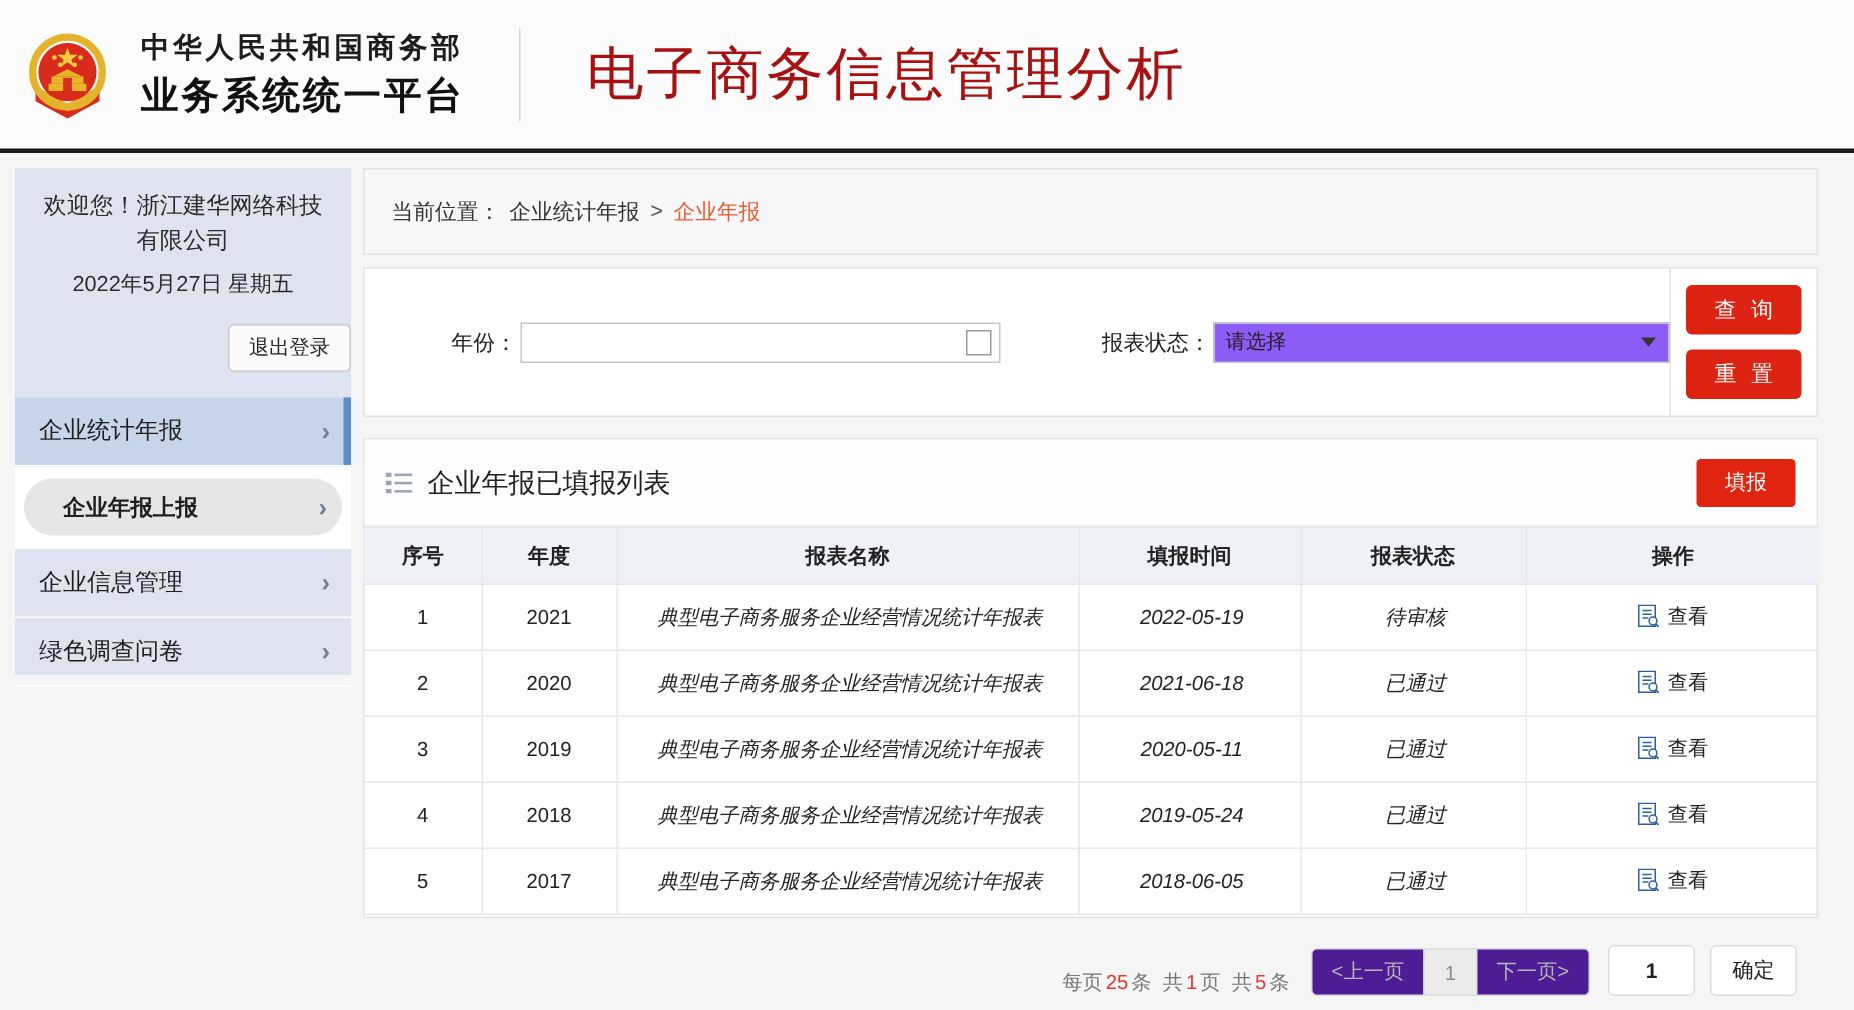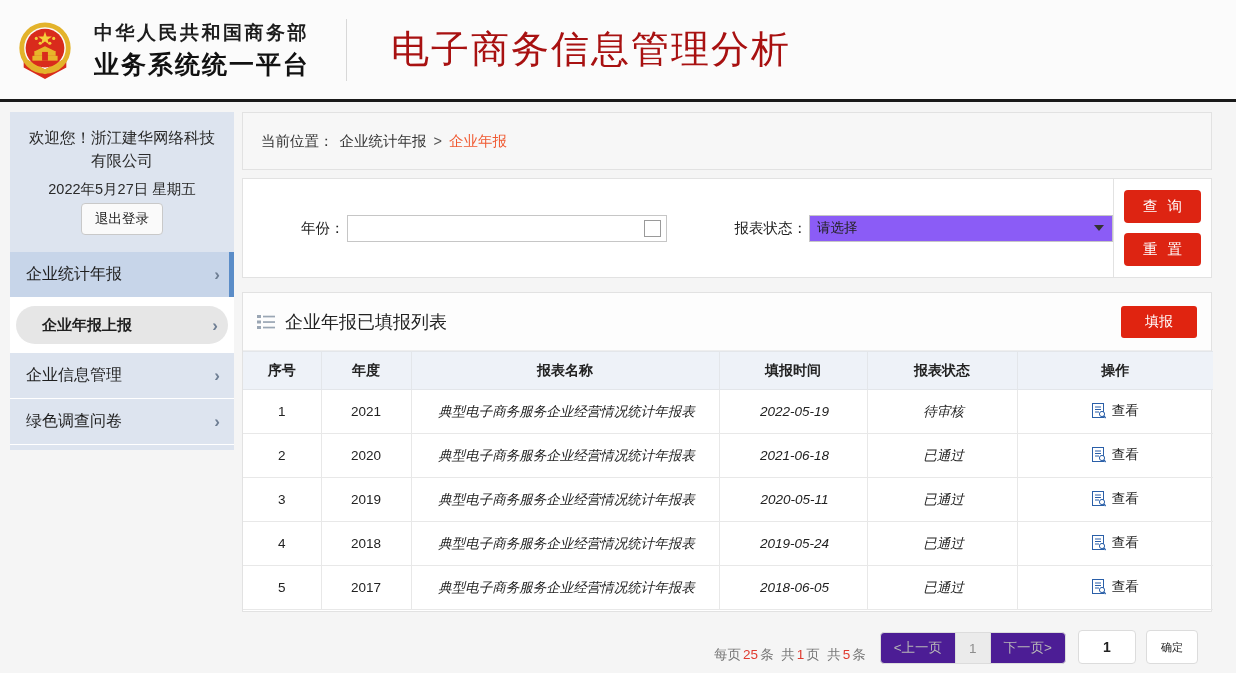--- a/index.html
+++ b/index.html
@@ -41,21 +41,21 @@
     position: absolute; left: 10px; top: 112px; width: 224px; height: 338px;
     background: #dde4ef;
   }
   .welcome {
     padding: 14px 14px 0 14px; text-align: center;
     font-size: 15.5px; color: #2a2a2a; line-height: 23px;
   }
   .wdate {
     text-align: center; font-size: 14.5px; color: #2a2a2a; margin-top: 8px;
   }
-  .logout-wrap { text-align: center; margin-top: 4px; }
+  .logout-wrap { text-align: right; margin-top: 17px; }
   .logout-btn {
     display: inline-block; background: #fafafa; border: 1px solid #c9c9c9;
     border-radius: 4px; font-size: 13.5px; color: #222;
     padding: 6px 13px; cursor: pointer;
   }
   .nav { margin-top: 17px; }
   .nav-item {
     position: relative; height: 46px; display: flex; align-items: center;
     padding: 0 14px 0 16px; font-size: 16px; color: #1f1f1f; cursor: pointer;
     border-bottom: 1px solid #ffffff;
@@ -139,21 +139,21 @@
     background: #ffffff; border: 1px solid #e2e2e2;
   }
   .list-head {
     height: 58px; display: flex; align-items: center; padding: 0 14px 0 14px;
     border-bottom: 1px solid #eee; background: #fdfdfd;
   }
   .list-icon { width: 18px; height: 14px; margin-right: 10px; display: block; }
   .list-title { font-size: 18px; color: #222; flex: 1; }
   .fill-btn {
     background: #e02410; color: #fff; border: 0; border-radius: 3px;
-    font-size: 14px; padding: 7px 24px; cursor: pointer; font-family: inherit;
+    font-size: 14px; padding: 7px 19px; cursor: pointer; font-family: inherit;
   }
   table.grid { width: 100%; border-collapse: collapse; table-layout: fixed; }
   table.grid th {
     background: #eef2f8; font-size: 14px; color: #222; font-weight: bold;
     height: 38px; border: 1px solid #e3e6ea; border-left: 0; border-right: 1px solid #e3e6ea;
   }
   table.grid th:last-child { border-right: 0; }
   table.grid td {
     height: 44px; font-size: 13.5px; color: #222; text-align: center;
     border-bottom: 1px solid #e8e8e8; border-right: 1px solid #e8e8e8;
@@ -183,21 +183,21 @@
   .pg-btn.first { border-radius: 4px 0 0 4px; margin-left: 0; }
   .pg-btn.last { border-radius: 0 4px 4px 0; }
   .pg-num { background: #ebebeb; color: #8d8d8d; padding: 0 13px; }
   .pg-input {
     width: 58px; height: 34px; border: 1px solid #dcdcdc; border-radius: 4px;
     background: #fff; margin-left: 12px; text-align: center;
     font-size: 14px; color: #222; font-family: inherit; font-weight: bold;
   }
   .pg-ok {
     height: 34px; border: 1px solid #dcdcdc; border-radius: 4px; background: #fff;
-    color: #222; font-size: 11px; padding: 0 14px; margin-left: 10px;
+    color: #222; font-size: 14px; padding: 0 14px; margin-left: 10px;
     cursor: pointer; font-family: inherit;
   }
 </style>
 </head>
 <body>
 
 <div id="root">
 
   <div class="header">
     <div class="emblem-wrap">

